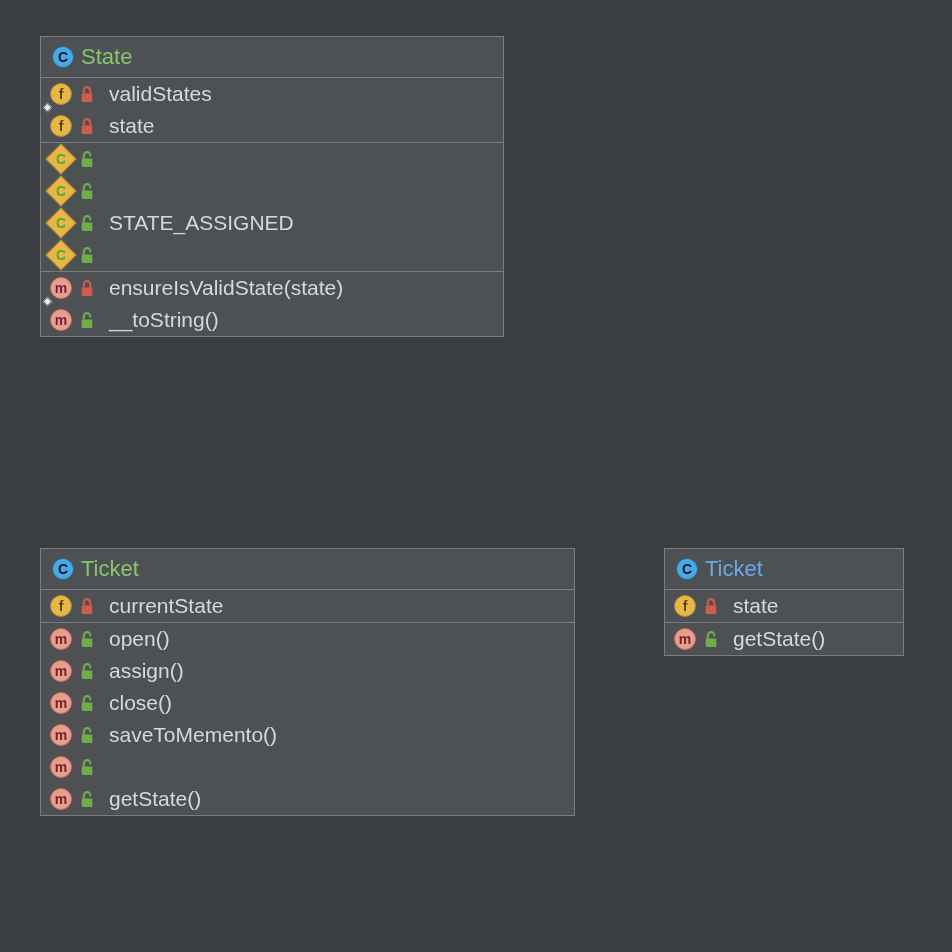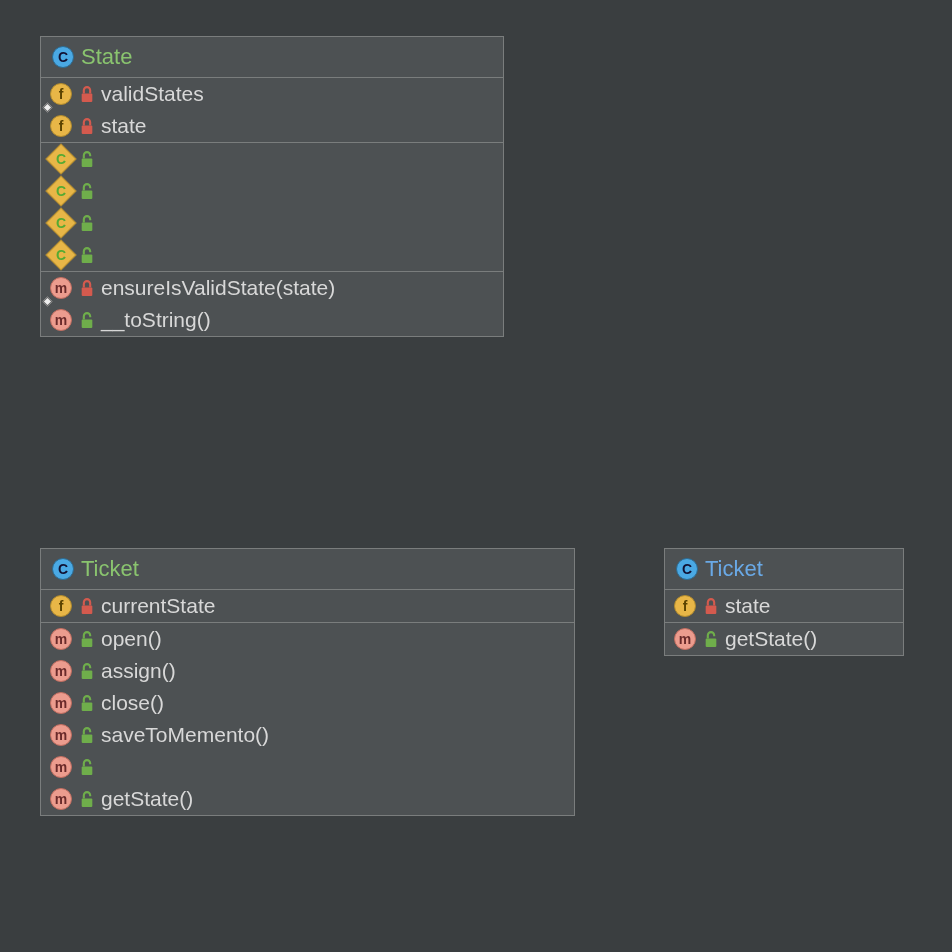--- a/index.html
+++ b/index.html
@@ -104,20 +104,21 @@
   svg.lock { width:14px; height:17px; }
   .lock.red  .body { fill:#d45a4e; }
   .lock.red  .shackle { stroke:#d45a4e; }
   .lock.green .body { fill:#6fae4b; }
   .lock.green .shackle { stroke:#6fae4b; }
   .lock .body { stroke:none; }
   .lock .shackle { fill:none; stroke-width:2; }
 
   .member-name {
     color:#d8d8d8;
+    margin-left:8px;
   }
   .class-name {
     color:#8ac46f;
     font-size:22px;
   }
   .class-name.blue {
     color:#6aa9e6;
   }
   .footer-text {
     position:absolute;
@@ -205,20 +206,21 @@
             <span class="badge-diamond c-const">
               <span>C</span>
             </span>
           </span>
       <span class="lock-slot">
         <svg class="lock green" viewBox="0 0 12 16">
               <path class="shackle" d="M3 7 V4 a3 3 0 0 1 6 0 V5"></path>
               <rect class="body" x="1" y="7" width="10" height="8" rx="1"></rect>
             </svg>
       </span>
+      <span class="member-name">STATE_ASSIGNED</span>
     </div>
     <div class="row">
       <span class="icon-slot">
             <span class="badge-diamond c-const">
               <span>C</span>
             </span>
           </span>
       <span class="lock-slot">
         <svg class="lock green" viewBox="0 0 12 16">
               <path class="shackle" d="M3 7 V4 a3 3 0 0 1 6 0 V5"></path>

